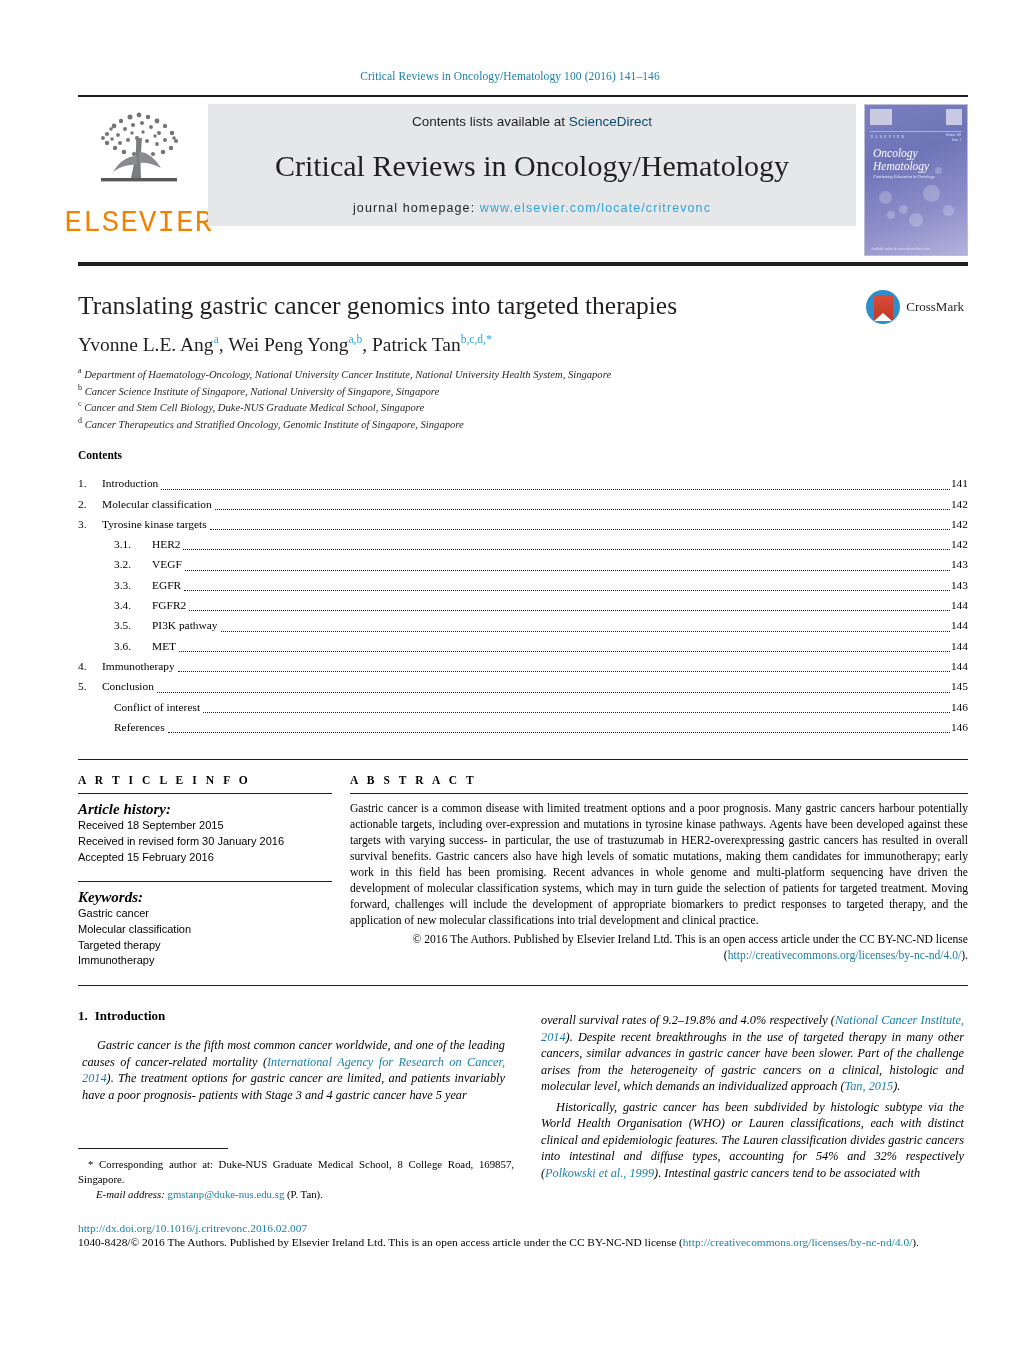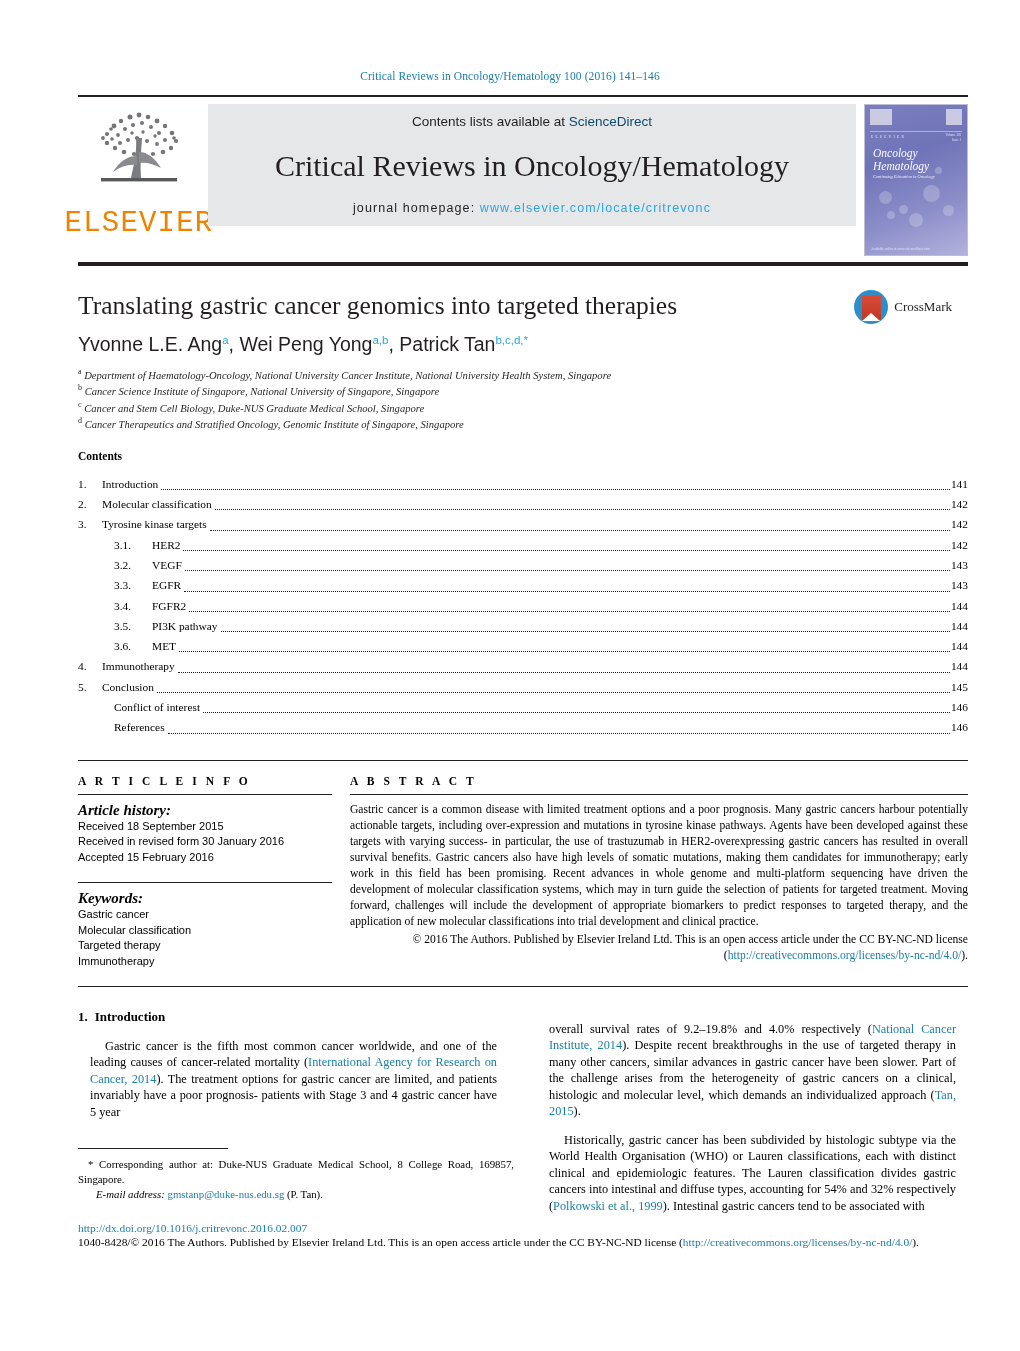--- a/index.html
+++ b/index.html
@@ -98,42 +98,42 @@
   .cover-thumb .ct-foot { position:absolute; bottom:4px; left:6px; font-size:3.4px; color:#e2e2f2; font-family:"Liberation Serif",serif;}
 
   .masthead-rule {
     margin: 6px 52px 0 78px;
     border-bottom: 4px solid #231f20;
   }
 
   
   .titleblock { margin: 26px 52px 0 78px; position:relative; }
   .crossmark {
-    position:absolute; right:16px; top:-2px;
+    position:absolute; right:4px; top:-2px;
     display:flex; align-items:center; gap:6px;
   }
   .cm-badge { width:34px; height:34px; border-radius:50%; background:#2d8fc9;
               display:flex; align-items:center; justify-content:center; position:relative;}
   .cm-inner { width:19px; height:25px; background:linear-gradient(#d94b38,#c03a27); position:relative; }
   .cm-inner:after { content:""; position:absolute; bottom:-1px; left:0; width:0; height:0;
                     border-left:9.5px solid transparent; border-right:9.5px solid transparent;
                     border-bottom:8px solid #fff; }
   .cm-text { font-family:"Liberation Serif", serif; font-size:13px; color:#231f20; }
 
   .art-title {
     font-family: "Liberation Serif", serif;
     font-size: 25.5px;
     line-height: 1.12;
     color:#231f20;
     margin:0 0 12px 0;
     font-weight: 400;
     max-width: 740px;
   }
   .authors {
-    font-family: Liberation Sans, sans-serif;
+    font-family: Liberation Serif, serif;
     font-size: 19.5px;
     color:#231f20;
     margin: 0 0 10px 0;
   }
   .authors sup { font-size: 11.5px; color:#2ba6de; vertical-align: super; }
   .affil {
     font-family: "Liberation Serif", serif;
     font-style: italic;
     font-size: 10.6px;
     line-height: 1.42;
@@ -203,21 +203,22 @@
     font-family:"Liberation Serif", serif;
     font-weight:bold; font-size: 13px; margin: 0 0 13px 0;
   }
   .sec-title .n { margin-right: 7px; }
   .para {
     font-family:"Liberation Serif", serif;
     font-size: 12.3px;
     line-height: 1.345;
     text-align: justify;
     text-indent: 15px;
-    margin: 12px;
+    margin: 4px;
+    font-style: italic;
   }
   .para + .para { margin-top: 0; }
 
   
   .footnote {
     position:absolute; left:78px; top:1148px; width: 436px;
   }
   .fn-rule { width: 150px; border-top: 1px solid #231f20; margin-bottom: 8px; }
   .fn-line { font-family:"Liberation Serif", serif; font-size: 10.8px; line-height:1.4; text-align: justify;}
   .fn-ital { font-style: italic; }

